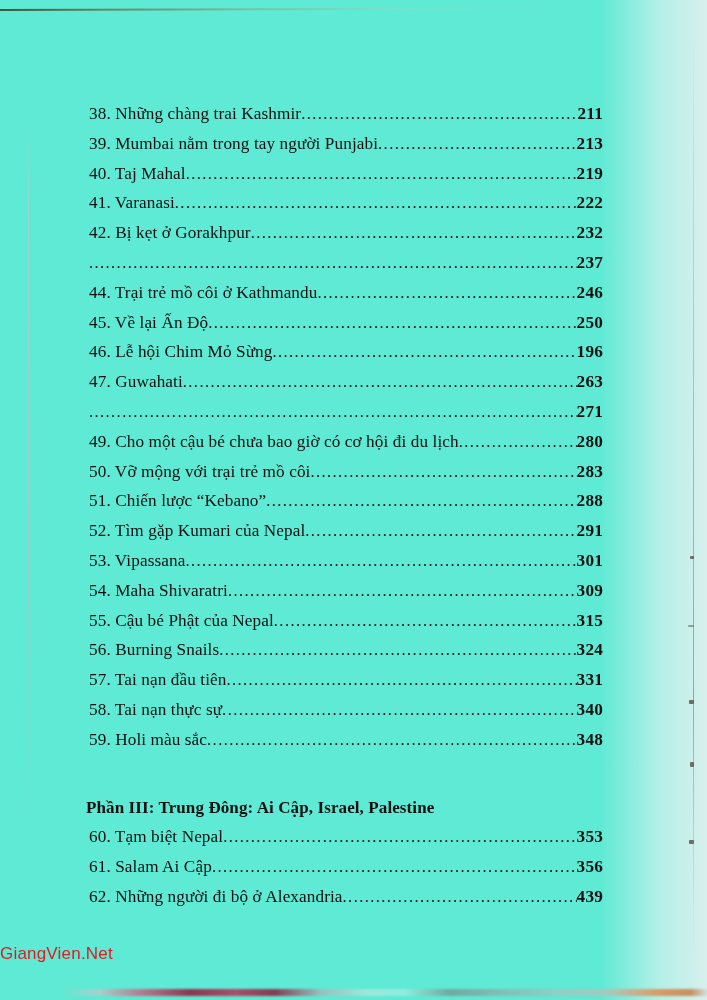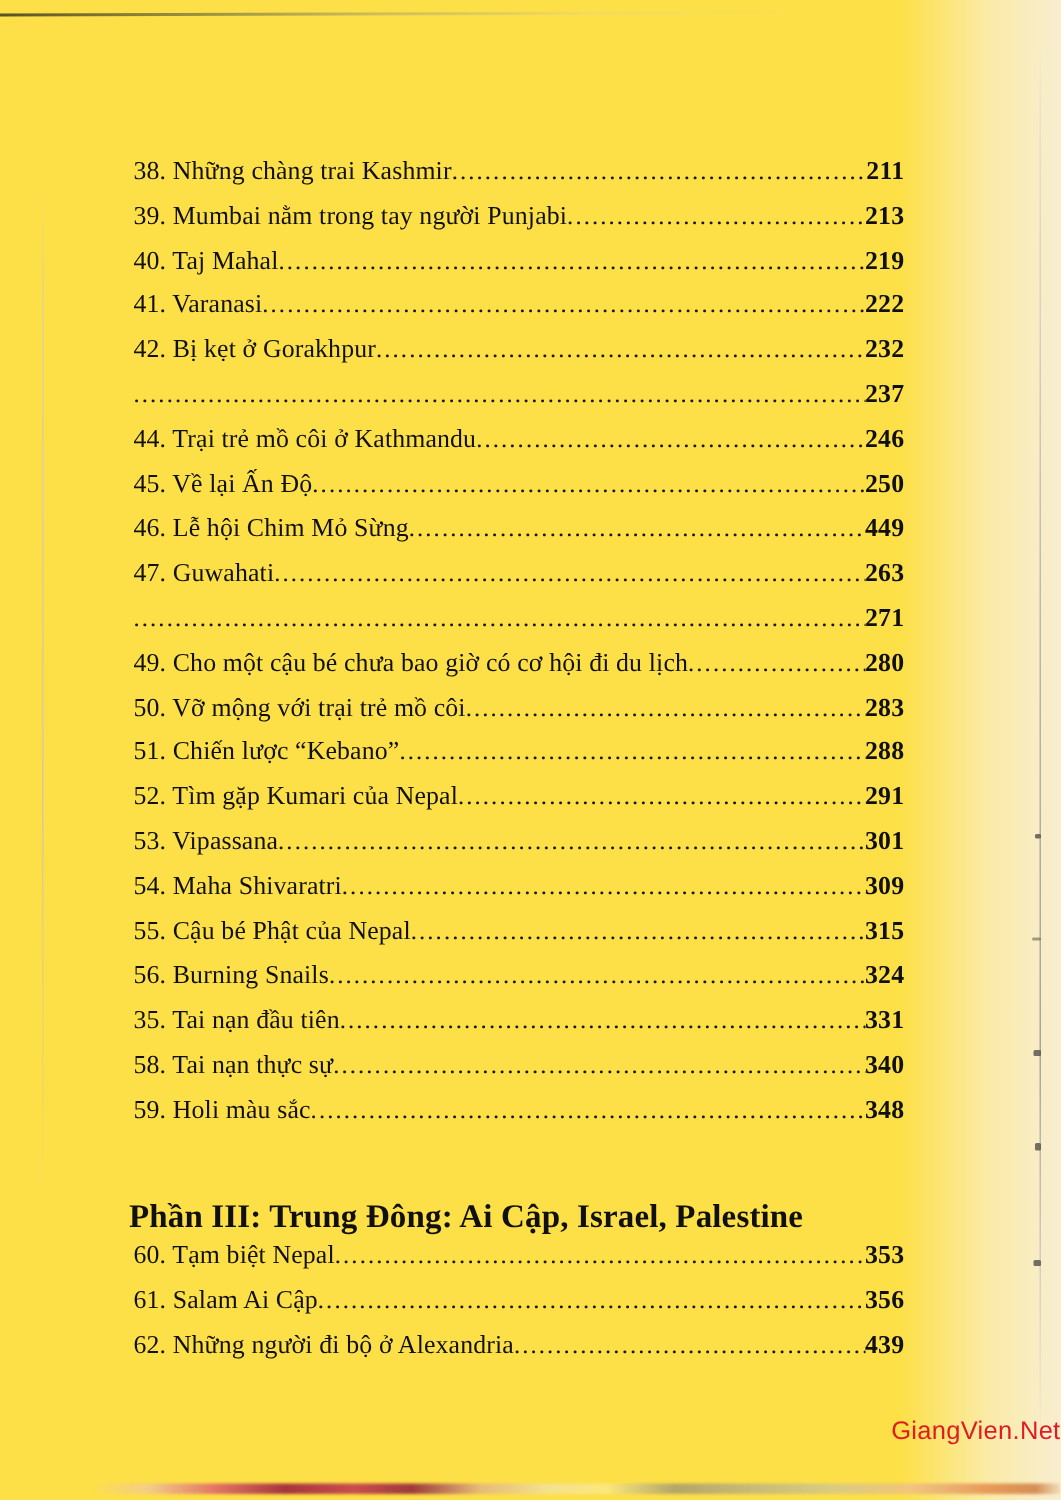--- a/index.html
+++ b/index.html
@@ -4,21 +4,21 @@
 <style>
   html, body {
     margin: 0;
     padding: 0;
     background: #ffffff;
   }
   #page {
     position: relative;
     width: 707px;
     height: 1000px;
-    background: #fde047;
+    background: #5eead4;
     overflow: hidden;
     font-family: "Liberation Serif", "DejaVu Serif", serif;
   }
 
   
   .scan-top-edge {
     position: absolute;
     left: 0;
     top: 9px;
     width: 560px;
@@ -146,34 +146,34 @@
     letter-spacing: 0.2px;
   }
 
   .section-gap {
     height: 38px;
   }
   .section-head {
     position: relative;
     left: -3px;
     height: 29.8px;
-    font-size: 22px;
+    font-size: 17px;
     font-weight: bold;
     color: #111010;
     white-space: nowrap;
     letter-spacing: 0.1px;
   }
 
   
   .watermark {
     position: absolute;
     left: 0;
     top: 944px;
     width: 707px;
-    text-align: right;
+    text-align: left;
     font-family: "Liberation Sans", "DejaVu Sans", sans-serif;
     font-size: 17px;
     color: #e01b22;
     letter-spacing: 0.2px;
   }
 </style>
 </head>
 <body>
 
 <div id="page">
@@ -225,21 +225,21 @@
           <span class="entry-page">246</span>
         </div>
         <div class="toc-entry">
           <span class="entry-title">45. Về lại Ấn Độ</span>
           <span class="leader"></span>
           <span class="entry-page">250</span>
         </div>
         <div class="toc-entry">
           <span class="entry-title">46. Lễ hội Chim Mỏ Sừng</span>
           <span class="leader"></span>
-          <span class="entry-page">449</span>
+          <span class="entry-page">196</span>
         </div>
         <div class="toc-entry">
           <span class="entry-title">47. Guwahati</span>
           <span class="leader"></span>
           <span class="entry-page">263</span>
         </div>
         <div class="toc-entry">
           <span class="leader"></span>
           <span class="entry-page">271</span>
         </div>
@@ -277,21 +277,21 @@
           <span class="entry-title">55. Cậu bé Phật của Nepal</span>
           <span class="leader"></span>
           <span class="entry-page">315</span>
         </div>
         <div class="toc-entry">
           <span class="entry-title">56. Burning Snails</span>
           <span class="leader"></span>
           <span class="entry-page">324</span>
         </div>
         <div class="toc-entry">
-          <span class="entry-title">35. Tai nạn đầu tiên</span>
+          <span class="entry-title">57. Tai nạn đầu tiên</span>
           <span class="leader"></span>
           <span class="entry-page">331</span>
         </div>
         <div class="toc-entry">
           <span class="entry-title">58. Tai nạn thực sự</span>
           <span class="leader"></span>
           <span class="entry-page">340</span>
         </div>
         <div class="toc-entry">
           <span class="entry-title">59. Holi màu sắc</span>

